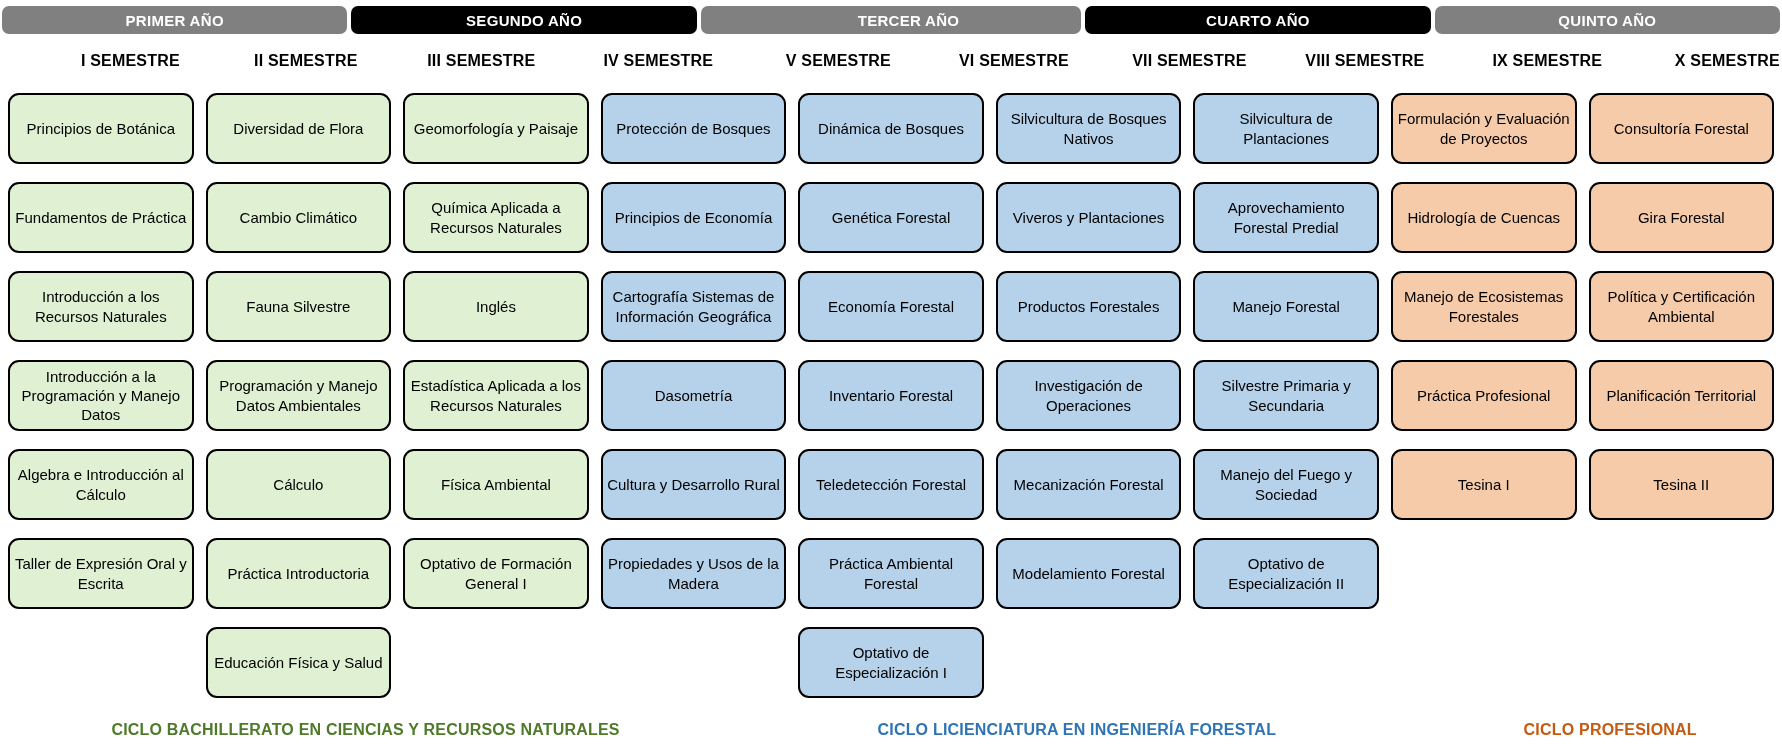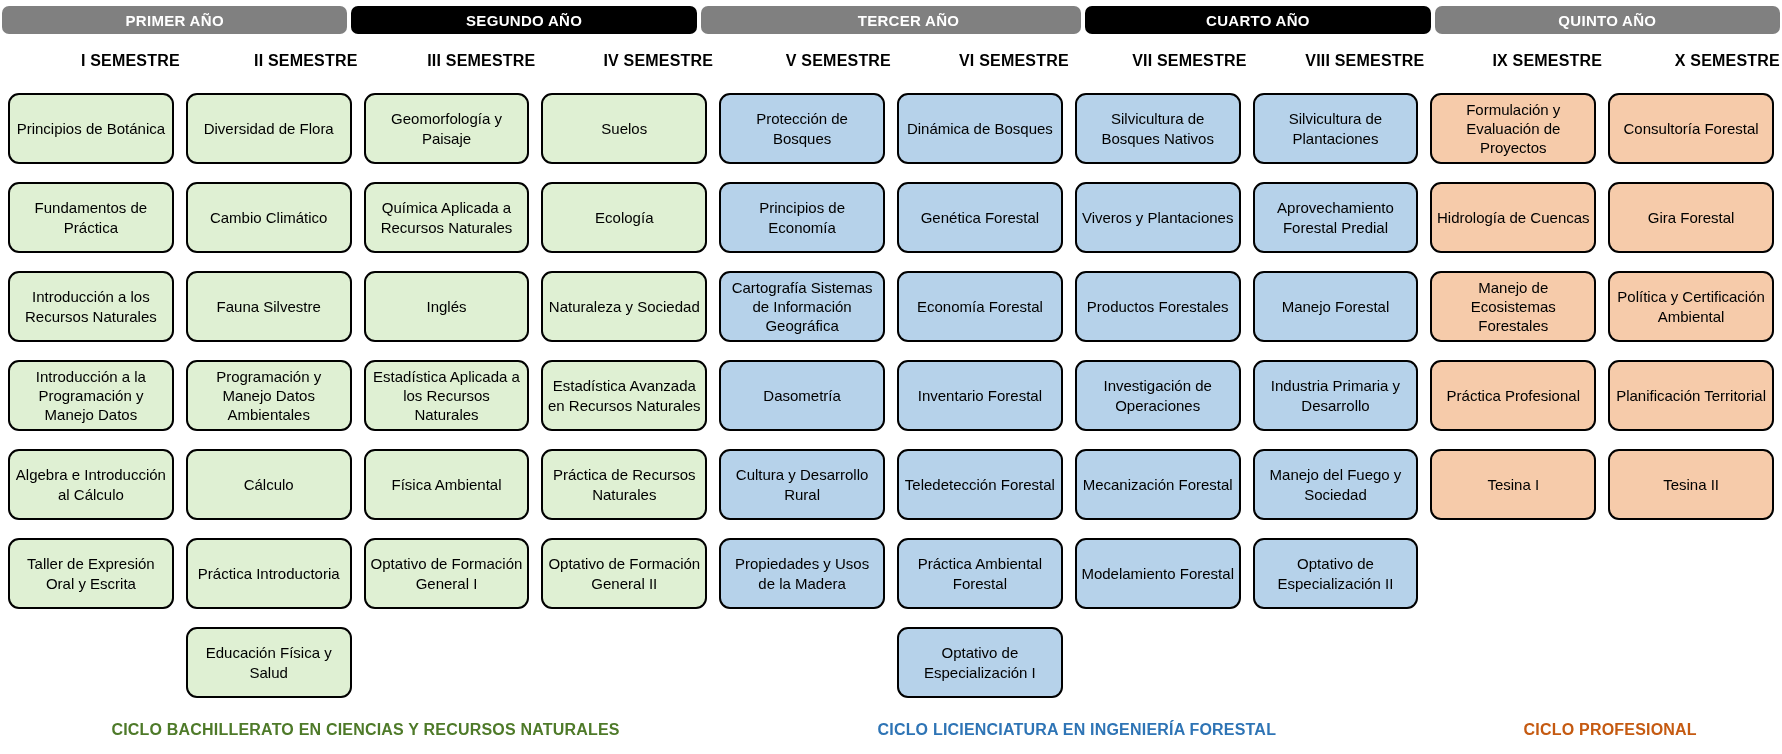--- a/index.html
+++ b/index.html
@@ -114,29 +114,20 @@
       <div class="col">
         <div class="course green">Geomorfología y Paisaje</div>
         <div class="course green">Química Aplicada a Recursos Naturales</div>
         <div class="course green">Inglés</div>
         <div class="course green">Estadística Aplicada a los Recursos Naturales</div>
         <div class="course green">Física Ambiental</div>
         <div class="course green">Optativo de Formación General I</div>
         <div class="course spacer"></div>
       </div>
       <div class="col">
-        <div class="course green">Suelos</div>
-        <div class="course green">Ecología</div>
-        <div class="course green">Naturaleza y Sociedad</div>
-        <div class="course green">Estadística Avanzada en Recursos Naturales</div>
-        <div class="course green">Práctica de Recursos Naturales</div>
-        <div class="course green">Optativo de Formación General II</div>
-        <div class="course spacer"></div>
-      </div>
-      <div class="col">
         <div class="course blue">Protección de Bosques</div>
         <div class="course blue">Principios de Economía</div>
         <div class="course blue">Cartografía Sistemas de Información Geográfica</div>
         <div class="course blue">Dasometría</div>
         <div class="course blue">Cultura y Desarrollo Rural</div>
         <div class="course blue">Propiedades y Usos de la Madera</div>
         <div class="course spacer"></div>
       </div>
       <div class="col">
         <div class="course blue">Dinámica de Bosques</div>
@@ -153,21 +144,21 @@
         <div class="course blue">Productos Forestales</div>
         <div class="course blue">Investigación de Operaciones</div>
         <div class="course blue">Mecanización Forestal</div>
         <div class="course blue">Modelamiento Forestal</div>
         <div class="course spacer"></div>
       </div>
       <div class="col">
         <div class="course blue">Silvicultura de Plantaciones</div>
         <div class="course blue">Aprovechamiento Forestal Predial</div>
         <div class="course blue">Manejo Forestal</div>
-        <div class="course blue">Industria Primaria y Desarrollo</div>
+        <div class="course blue">Silvestre Primaria y Secundaria</div>
         <div class="course blue">Manejo del Fuego y Sociedad</div>
         <div class="course blue">Optativo de Especialización II</div>
         <div class="course spacer"></div>
       </div>
       <div class="col">
         <div class="course orange">Formulación y Evaluación de Proyectos</div>
         <div class="course orange">Hidrología de Cuencas</div>
         <div class="course orange">Manejo de Ecosistemas Forestales</div>
         <div class="course orange">Práctica Profesional</div>
         <div class="course orange">Tesina I</div>

